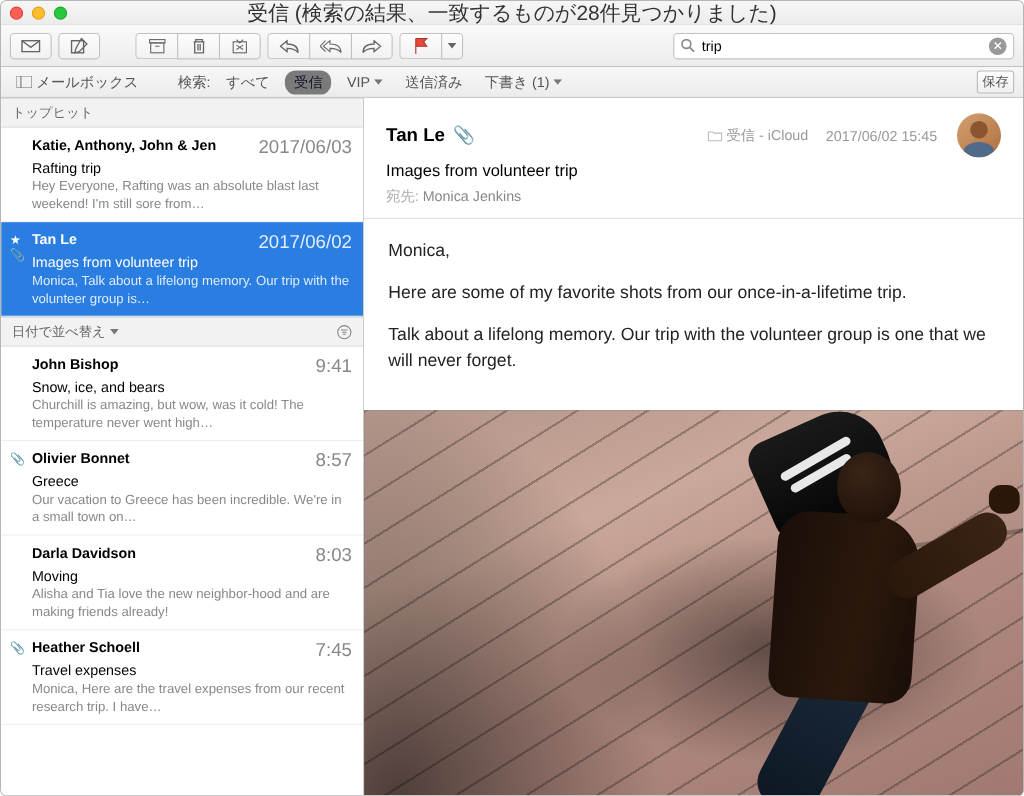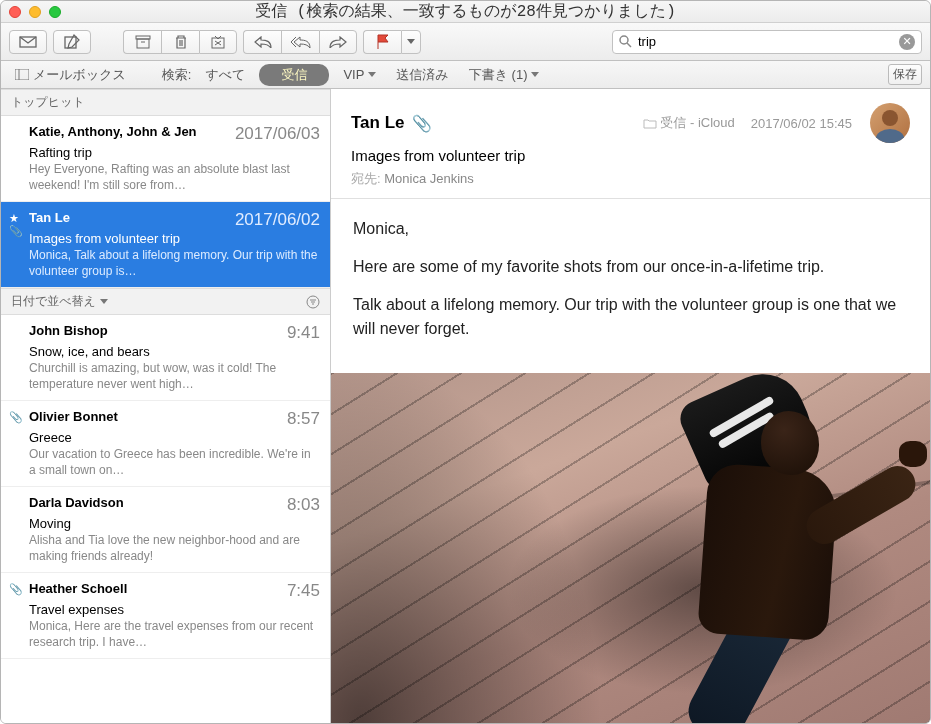--- a/index.html
+++ b/index.html
@@ -1,33 +1,33 @@
 <!DOCTYPE html>
 <html><head>
 <meta charset="utf-8">
 <style>
 * { margin:0; padding:0; box-sizing:border-box; font-family:-apple-system,"Helvetica Neue",Arial,sans-serif; }
 body { width:931px; height:724px; background:#fff; overflow:hidden; border:1px solid #b5b5b5; border-radius:6px; }
 .titlebar { height:22px; background:linear-gradient(#f6f6f6,#ececec); display:flex; align-items:center; padding:0 8px; border-bottom:1px solid #d0d0d0; border-radius:6px 6px 0 0; }
 .traffic { display:flex; gap:8px; }
 .dot { width:12px; height:12px; border-radius:50%; }
 .dot.r{background:#ff5f57;border:1px solid #e24238;} .dot.y{background:#febc2e;border:1px solid #e0a020;} .dot.g{background:#28c840;border:1px solid #1aab2a;}
-.title { flex:1; text-align:center; font-size:16px; color:#333;font-family:Liberation Mono, monospace; }
+.title { flex:1; text-align:center; font-size:19px; color:#333; }
 .toolbar { height:38px; background:linear-gradient(#f9f9f9,#ececec); border-bottom:1px solid #c0c0c0; display:flex; align-items:center; padding:0 8px; gap:6px; }
 .tbtn { height:24px; min-width:38px; background:linear-gradient(#fdfdfd,#f1f1f1); border:1px solid #c1c1c1; border-radius:4px; display:flex; align-items:center; justify-content:center; cursor:pointer; color:#555; }
 .tgrp { display:flex; }
 .tgrp .tbtn { border-radius:0; border-right:none; }
 .tgrp .tbtn:first-child { border-radius:4px 0 0 4px; }
 .tgrp .tbtn:last-child { border-radius:0 4px 4px 0; border-right:1px solid #c1c1c1; }
 .search { flex:1; max-width:310px; margin-left:auto; height:24px; background:#fff; border:1px solid #c1c1c1; border-radius:4px; display:flex; align-items:center; padding:0 6px; gap:6px; }
 .search input { flex:1; border:none; outline:none; font-size:13px; }
 .clearbtn { width:16px; height:16px; background:#999; color:#fff; border-radius:50%; display:flex; align-items:center; justify-content:center; font-size:11px; cursor:pointer; }
 .filterbar { height:28px; background:linear-gradient(#f7f7f7,#ececec); border-bottom:1px solid #c0c0c0; display:flex; align-items:center; padding:0 8px; gap:8px; font-size:13px; color:#555; }
 .fbtn { display:flex; align-items:center; gap:4px; cursor:pointer; padding:2px 6px; }
-.active-pill { background:#7a7a7a; color:#fef9c3; border-radius:10px; padding:2px 22px; }
+.active-pill { background:#7a7a7a; color:#0f172a; border-radius:10px; padding:2px 8px; }
 .savebtn { margin-left:auto; font-size:12px; border:1px solid #bbb; padding:1px 4px; border-radius:3px; background:linear-gradient(#fdfdfd,#f0f0f0); cursor:pointer; }
 .content { display:flex; height:calc(100% - 88px); }
 .sidebar { width:330px; border-right:1px solid #ccc; overflow-y:auto; background:#fff; }
 .section-hdr { background:#f2f2f2; border-top:1px solid #ddd; border-bottom:1px solid #ddd; padding:4px 10px; font-size:12px; color:#666; display:flex; align-items:center; gap:4px; }
 .section-hdr .spacer { flex:1; }
 .msg { padding:8px 10px 8px 28px; border-bottom:1px solid #eee; cursor:pointer; position:relative; }
 .msg.selected { background:#2a7de1; color:#fff; }
 .msg .row1 { display:flex; justify-content:space-between; font-size:13px; }
 .msg .sender { font-weight:600; }
 .msg .date { color:#888; font-size:17px; }

